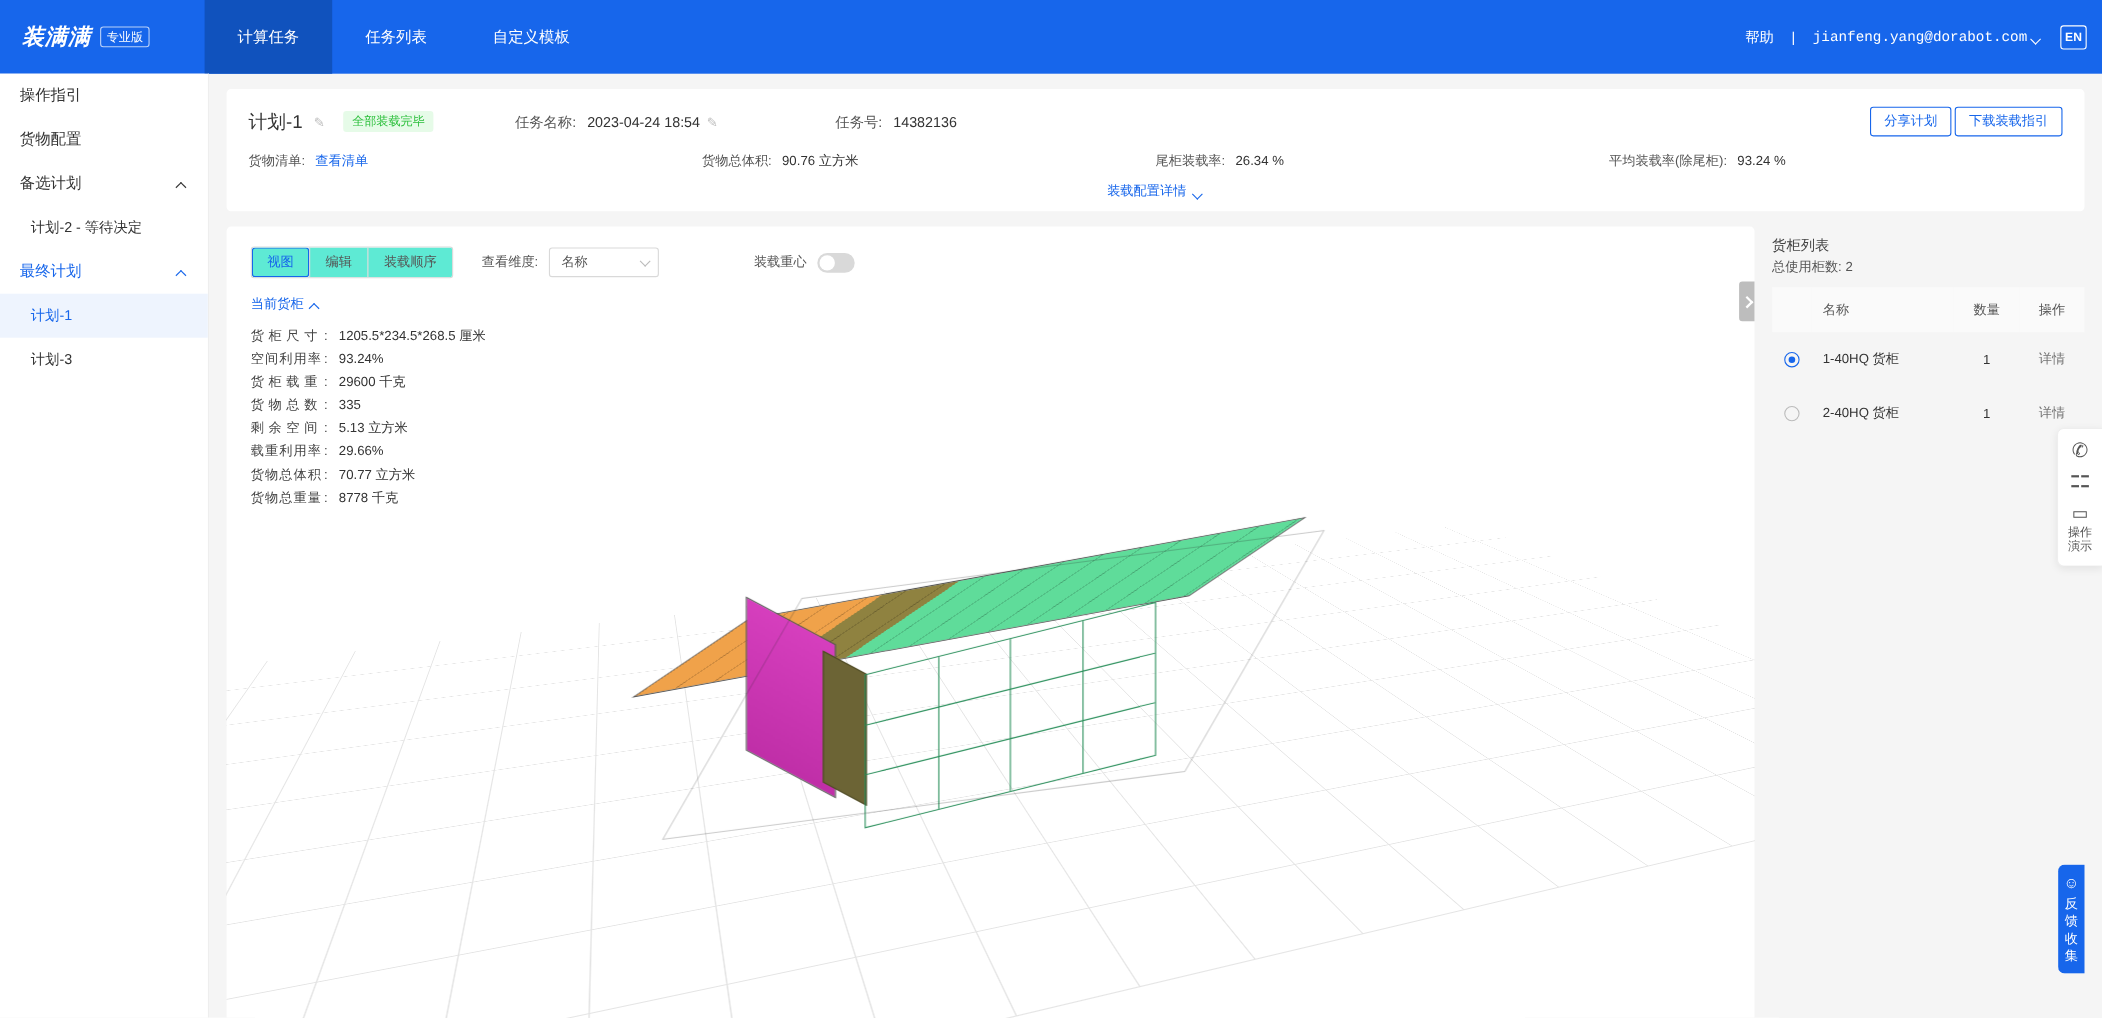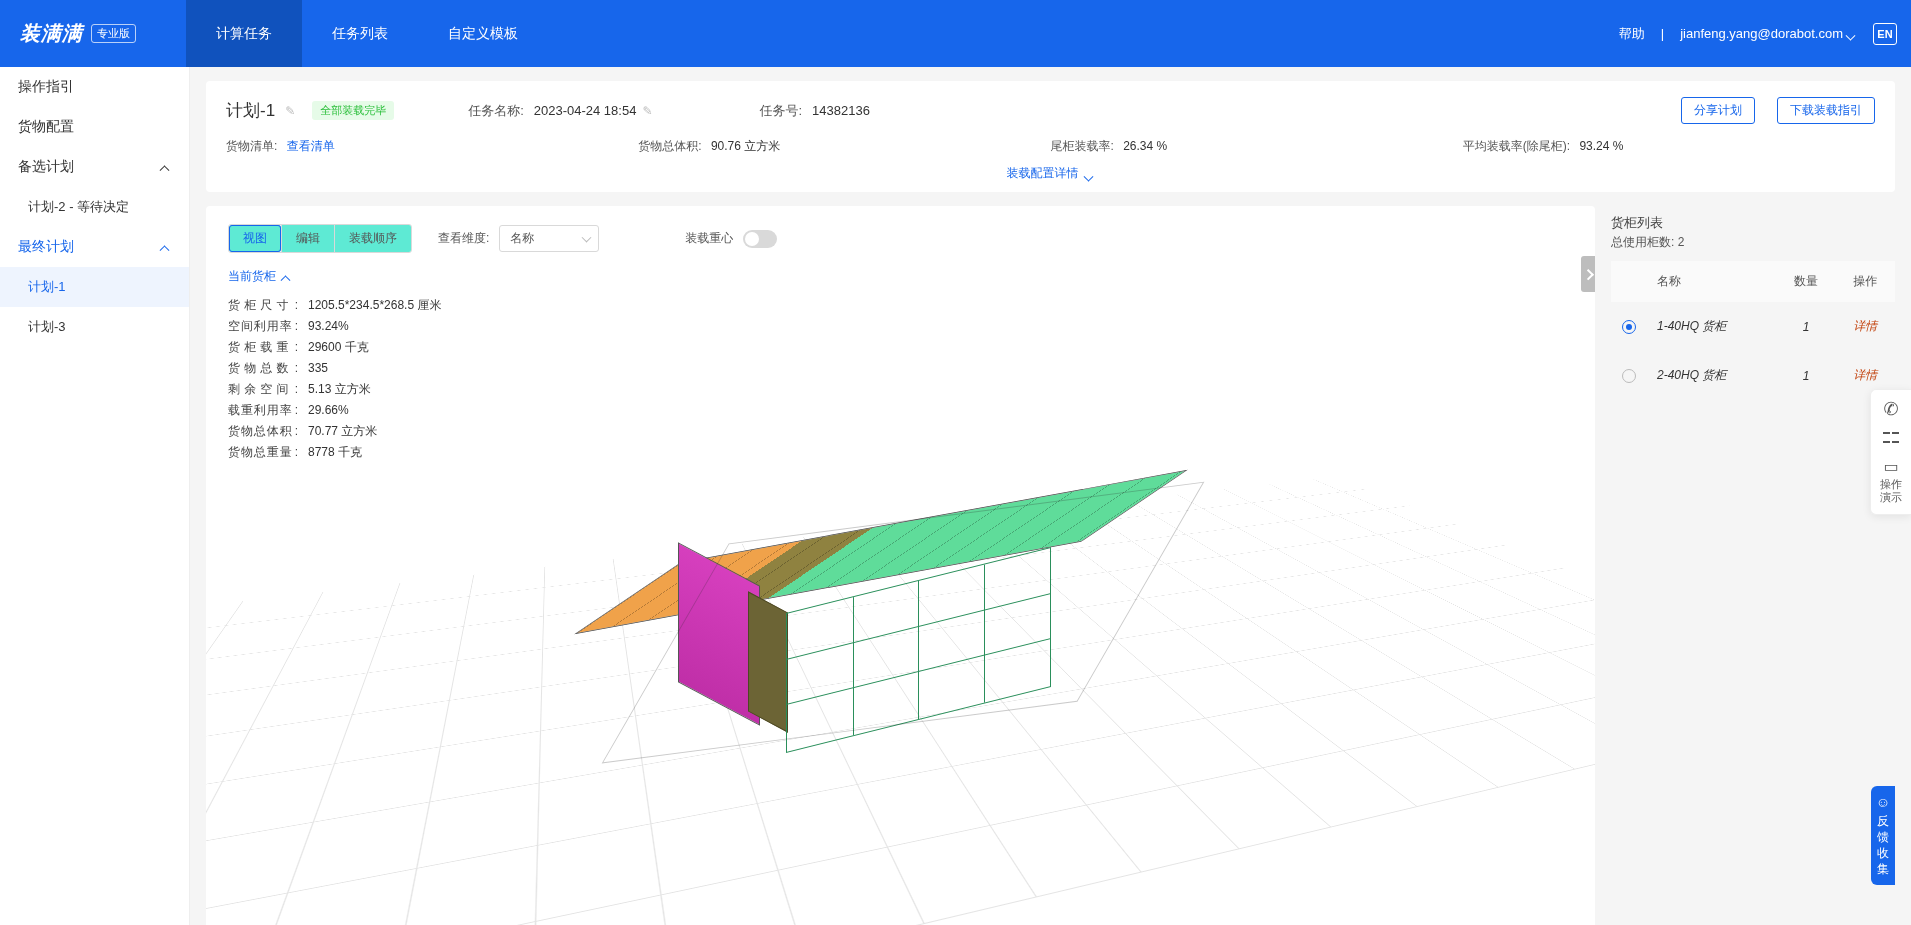--- a/index.html
+++ b/index.html
@@ -9,21 +9,21 @@
   
   .header { height: 67px; background: #1766eb; display: flex; align-items: center; color: #fff; padding: 0 14px 0 20px; }
   .logo-wrap { display: flex; align-items: center; gap: 8px; margin-right: 50px; }
   .logo-text { font-size: 20px; font-weight: 600; font-style: italic; letter-spacing: 1px; }
   .logo-badge { border: 1px solid rgba(255,255,255,.7); border-radius: 3px; font-size: 11px; padding: 1px 5px; }
   .nav { display: flex; height: 100%; }
   .nav-item { padding: 0 30px; display: flex; align-items: center; cursor: pointer; font-size: 14px; color: #fff; }
   .nav-item.active { background: #1052bd; }
   .hdr-right { margin-left: auto; display: flex; align-items: center; gap: 16px; font-size: 13px; }
   .hdr-help { cursor: pointer; }
-  .hdr-user { display: flex; align-items: flex-end; gap: 4px; cursor: pointer; }
+  .hdr-user { display: flex; align-items: flex-end; gap: 4px; cursor: pointer; font-family: Liberation Mono, monospace; }
   .hdr-lang { width: 24px; height: 22px; border: 1.5px solid #fff; border-radius: 3px; display: flex; align-items: center; justify-content: center; font-size: 11px; font-weight: 600; cursor: pointer; }
   .chev-d { width: 10px; height: 6px; }
   .chev-d::before { content: ""; display: block; width: 6px; height: 6px; border-right: 1.5px solid currentColor; border-bottom: 1.5px solid currentColor; transform: rotate(45deg) translate(-2px,-2px); }
 
   
   .body-row { display: flex; height: calc(100% - 50px); }
   .sidebar { width: 190px; background: #fff; border-right: 1px solid #eee; overflow-y: auto; }
   .side-item { display: flex; align-items: center; justify-content: space-between; padding: 12px 18px; height: 40px; cursor: pointer; font-size: 14px; color: #333; }
   .side-item.sub { padding-left: 28px; font-size: 13px; }
   .side-item.active { background: #eef4fe; color: #1766eb; }
@@ -42,21 +42,21 @@
   .plan-name { font-size: 17px; }
   .edit-icn { width: 13px; height: 13px; display: inline-block; position: relative; margin-left: -4px; }
   .edit-icn::before { content: "✎"; font-size: 12px; color: #bbb; position: absolute; }
   .status-tag { background: #e6fbe8; color: #2abf3a; font-size: 11px; padding: 2px 8px; border-radius: 3px; }
   .kv-group { display: flex; align-items: center; gap: 10px; font-size: 13px; }
   .kv-group .lbl { color: #555; }
   .kv-group .val { color: #333; }
   .info-row1 .spacer1 { margin-left: 60px; }
   .info-row1 .spacer2 { margin-left: 90px; }
   .btn-outline { border: 1px solid #1766eb; color: #1766eb; background: #fff; border-radius: 3px; padding: 4px 12px; font-size: 12px; cursor: pointer; }
-  .info-row1-right { margin-left: auto; display: flex; gap: 22px; }
+  .info-row1-right { margin-left: auto; display: flex; gap: 3px; }
   .info-row2 { margin-top: 14px; font-size: 12px; display: grid; grid-template-columns: 1fr 1fr 1fr 1fr; }
   .info-row2 .lbl { color: #555; margin-right: 6px; }
   .info-row2 .link { color: #1766eb; cursor: pointer; }
   .config-toggle { text-align: center; color: #1766eb; font-size: 12px; padding: 10px 0 0; cursor: pointer; display: flex; align-items: flex-end; justify-content: center; gap: 6px; }
 
   
   .workspace { flex: 1; display: flex; gap: 0; min-height: 0; }
   .viewer-card { flex: 1; position: relative; padding: 18px 22px; min-width: 0; overflow: hidden; }
   .viewer-toolbar { display: flex; align-items: center; gap: 26px; margin-bottom: 14px; }
   .seg { display: inline-flex; border: 1px solid #d9d9d9; border-radius: 3px; overflow: hidden; }
@@ -110,26 +110,26 @@
 
   .collapse-handle { position: absolute; right: -2px; top: 50px; width: 16px; height: 36px; background: #bdbdbd; border-radius: 3px 0 0 3px; display: flex; align-items: center; justify-content: center; color: #fff; cursor: pointer; z-index: 2; }
   .collapse-handle::before { content: ""; width: 6px; height: 6px; border-right: 2px solid #fff; border-bottom: 2px solid #fff; transform: rotate(-45deg) translate(-1px,0); }
 
   
   .right-panel { width: 300px; margin-left: 0; padding: 8px 0 0 16px; }
   .rp-title { font-size: 13px; color: #444; }
   .rp-sub { font-size: 12px; color: #555; margin-top: 2px; }
   .rp-table { margin-top: 10px; width: 100%; font-size: 12px; border-collapse: collapse; }
   .rp-table th { background: #fafafa; font-weight: 500; color: #555; padding: 12px 8px; text-align: center; }
-  .rp-table td { padding: 16px 8px; text-align: center; color: #333; font-style: italic; }
+  .rp-table td { padding: 16px 8px; text-align: center; color: #333; }
   .rp-table td.name { text-align: left; padding-left: 10px; }
   .rp-table .radio { width: 14px; height: 14px; border-radius: 50%; border: 1.5px solid #bbb; display: inline-block; vertical-align: middle; position: relative; }
   .rp-table .radio.on { border-color: #1766eb; }
   .rp-table .radio.on::after { content: ""; position: absolute; inset: 3px; border-radius: 50%; background: #1766eb; }
-  .rp-table .link { color: #c2410c; cursor: pointer; }
+  .rp-table .link { color: #737373; cursor: pointer; }
 
   
   .side-tools { position: fixed; right: 0; top: 42%; display: flex; flex-direction: column; gap: 12px; background: #fff; border: 1px solid #eee; border-right: none; border-radius: 6px 0 0 6px; padding: 10px 6px; box-shadow: 0 2px 8px rgba(0,0,0,.08); font-size: 11px; color: #555; align-items: center; z-index: 5; }
   .side-tools .tool { display: flex; flex-direction: column; align-items: center; gap: 2px; cursor: pointer; width: 28px; }
   .side-tools .ico { width: 18px; height: 18px; display: flex; align-items: center; justify-content: center; }
   .side-tools .phone::before { content: "✆"; font-size: 18px; }
   .side-tools .qr { display: grid; grid-template-columns: 1fr 1fr; grid-template-rows: 1fr 1fr; gap: 2px; width: 16px; height: 16px; }
   .side-tools .qr span { border: 1.4px solid #555; }
   .side-tools .book::before { content: "▭"; font-size: 16px; }
 

